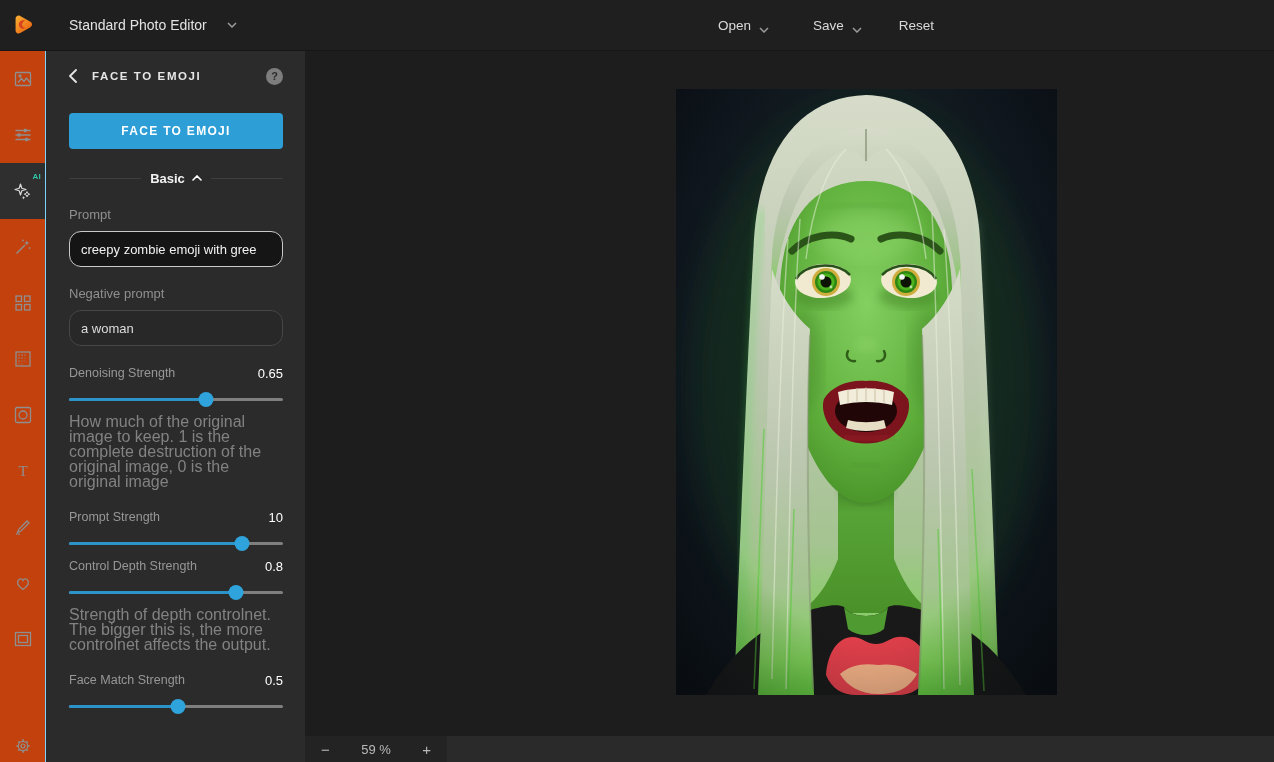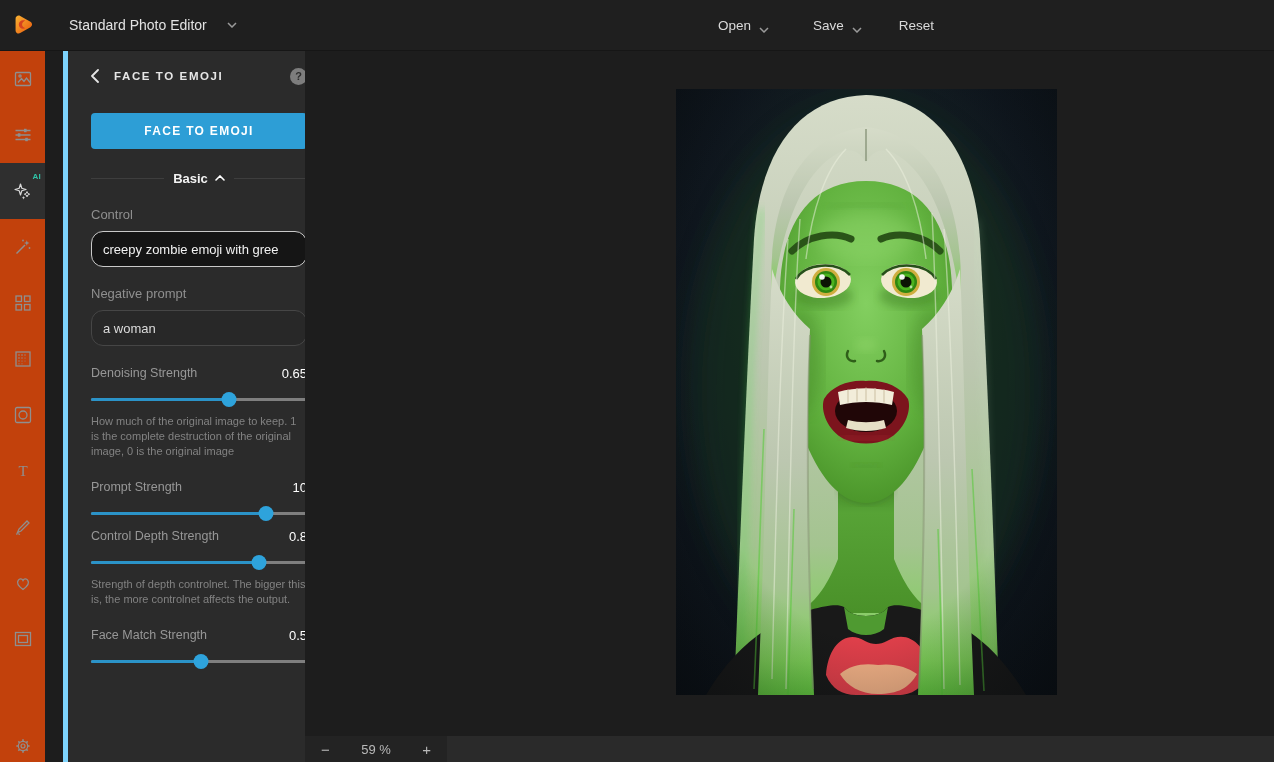--- a/index.html
+++ b/index.html
@@ -15,22 +15,22 @@
   .menu-item{display:flex;align-items:flex-end;gap:8px;cursor:pointer}
   .menu-item.m-open{margin-right:44px}
   .menu-item.m-save{margin-right:37px}
   
   .sidebar{position:absolute;top:51px;left:0;width:45px;height:711px;background:#c2410c}
   .side-item{width:45px;height:56px;display:flex;align-items:center;justify-content:center;position:relative;cursor:pointer}
   .side-item.active{background:#2f2f2f}
   .ai-badge{position:absolute;top:9px;right:4px;color:#2fc3a7;font-size:8px;font-weight:bold;letter-spacing:.3px}
   .side-gear{position:absolute;bottom:7px;left:0;width:45px;display:flex;justify-content:center;cursor:pointer}
   
-  .panel{position:absolute;top:51px;left:63px;width:260px;height:711px;background:#2b2b2b;border-left:5px solid #7dd3fc;
-         box-sizing:border-box;padding:14px 16px 0 23px;overflow:hidden}
+  .panel{position:absolute;top:51px;left:45px;width:260px;height:711px;background:#2b2b2b;border-left:1px solid #7dd3fc;
+         box-sizing:border-box;padding:14px 22px 0 23px;overflow:hidden}
   .panel-header{display:flex;align-items:center;height:22px;margin-bottom:26px}
   .back-btn{margin-right:15px;cursor:pointer;display:flex;align-items:center}
   .panel-title{letter-spacing:1.6px;font-size:11.5px;font-weight:600;color:#e6e6e6}
   .help{margin-left:auto;width:17px;height:17px;border-radius:50%;background:#7d7d7d;color:#2b2b2b;
         font-size:11px;font-weight:700;display:flex;align-items:center;justify-content:center;cursor:pointer}
   .action-btn{display:block;width:100%;height:36px;background:#2d9ed6;border:none;border-radius:4px;color:#fff;
               font-weight:700;font-size:12px;letter-spacing:1.3px;margin-bottom:20px;cursor:pointer;font-family:inherit}
   .section-row{display:flex;align-items:center;gap:9px;margin-bottom:20px;height:18px;cursor:pointer}
   .section-row .line{flex:1;height:1px;background:#3e3e3e}
   .section-label{color:#f2f2f2;font-size:13px;font-weight:600;display:flex;align-items:center;gap:7px}
@@ -38,21 +38,21 @@
   .tinput{display:block;width:100%;box-sizing:border-box;height:36px;background:#151515;border:1px solid #c9c9c9;
           border-radius:12px;color:#f2f2f2;font-size:13px;padding:0 11px;margin-bottom:19px;font-family:inherit;outline:none}
   .tinput.negative{background:#282828;border:1px solid #464646;color:#dcdcdc}
   .slider-head{display:flex;justify-content:space-between;align-items:center;height:16px;margin-bottom:11px}
   .slider-head .lab{color:#979797;font-size:12.5px}
   .slider-head .val{color:#fff;font-size:13px}
   .slider{position:relative;height:15px;margin-bottom:7px;cursor:pointer}
   .sl-track{position:absolute;left:0;right:0;top:6px;height:3px;background:#7f7f7f;border-radius:2px}
   .sl-fill{position:absolute;left:0;top:6px;height:3px;background:#2b93c8;border-radius:2px}
   .sl-thumb{position:absolute;top:0;width:15px;height:15px;border-radius:50%;background:#2ea3dc;transform:translateX(-50%)}
-  .slider-desc{color:#828282;font-size:11px;line-height:15px;margin-bottom:20px}
+  .slider-desc{color:#828282;font-size:16px;line-height:15px;margin-bottom:20px}
   
   .canvas{position:absolute;top:51px;left:305px;width:969px;height:711px;background:#1d1d1d;overflow:hidden}
   .portrait{position:absolute;left:371px;top:38px;width:381px;height:606px}
   .statusbar{position:absolute;left:0;bottom:0;width:969px;height:26px;background:#2a2a2a}
   .zoombar{position:absolute;left:0;top:0;width:142px;height:26px;background:#232323;display:flex;align-items:center;
            justify-content:space-between;padding:0 16px;box-sizing:border-box;color:#b9b9b9;font-size:13px}
   .zoom-btn{background:none;border:none;color:#b9b9b9;font-size:15px;cursor:pointer;padding:0;line-height:1;font-family:inherit}
 </style>
 </head>
 <body>
@@ -209,21 +209,21 @@
     <span class="line"></span>
     <span class="section-label">
       <span>Basic</span>
       <svg width="10" height="6" viewBox="0 0 10 6">
         <path d="M1 5l4-4 4 4" stroke="#fff" stroke-width="1.6" fill="none" stroke-linecap="round"></path>
         </svg>
     </span>
     <span class="line"></span>
   </div>
 
-  <div class="field-label">Control</div>
+  <div class="field-label">Prompt</div>
   <input class="tinput" type="text" value="creepy zombie emoji with gree" style="">
 
   <div class="field-label">Negative prompt</div>
   <input class="tinput negative" type="text" value="a woman" style="">
 
   <div>
     <div class="slider-head">
       <span class="lab">Denoising Strength</span>
       <span class="val">0.65</span>
     </div>

